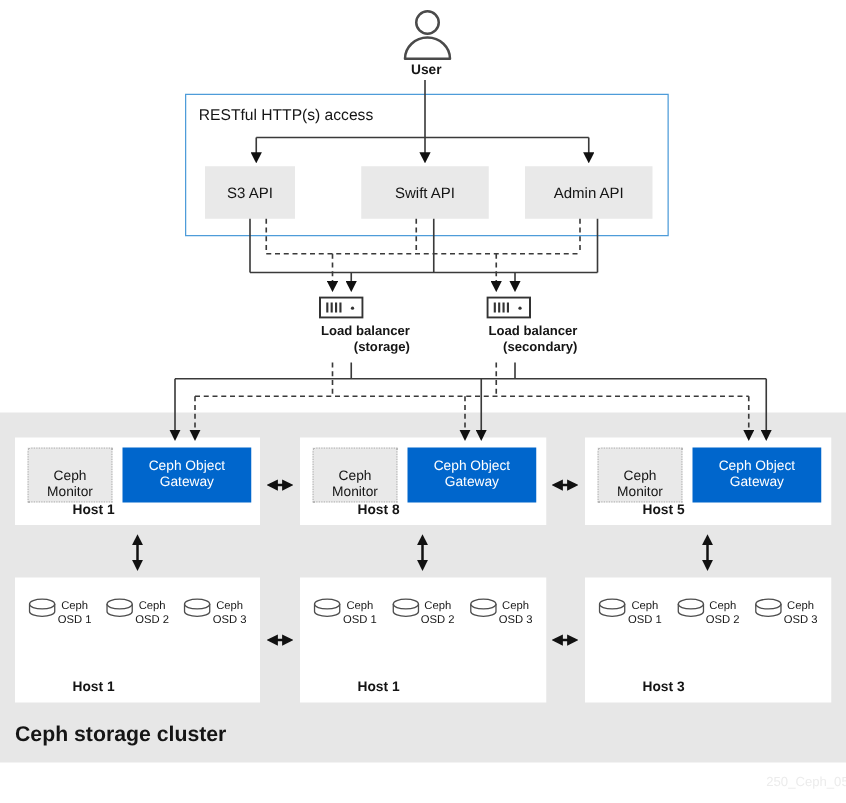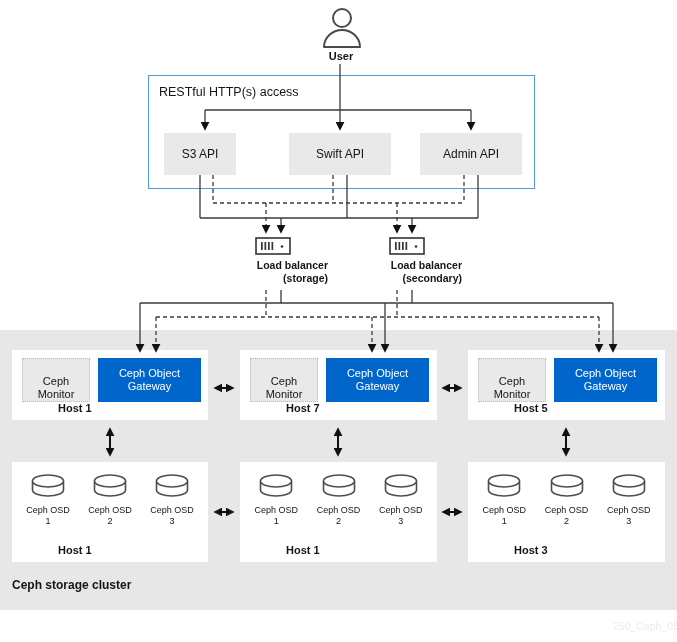--- a/index.html
+++ b/index.html
@@ -14,33 +14,33 @@
   .rest-box{position:absolute;left:148px;top:75px;width:387px;height:114px;
     border:1.5px solid #4E9CD9;background:transparent;box-sizing:border-box;}
   .rest-title{position:absolute;left:159px;top:85px;font-size:12.5px;font-weight:normal;}
   .api-box{position:absolute;top:133px;height:42px;background:#E9E9E9;
     display:flex;align-items:center;justify-content:center;font-size:12px;}
   
   .lb-label{position:absolute;width:110px;text-align:right;font-size:10.5px;
     font-weight:bold;line-height:13px;}
   
   .cluster-bg{position:absolute;left:0;top:330px;width:677px;height:280px;background:#E7E7E7;}
-  .cluster-label{position:absolute;left:12px;top:578px;font-size:12px;font-weight:bold;}
+  .cluster-label{position:absolute;left:12px;top:578px;font-size:17px;font-weight:bold;}
   .ghost{position:absolute;top:350px;height:70px;background:#fff;}
   .ohost{position:absolute;top:462px;height:100px;background:#fff;}
   .mon{position:absolute;left:10px;top:8px;width:68px;height:44px;background:#E9E9E9;
     border:1px dotted #b9b9b9;box-sizing:border-box;
     display:flex;align-items:flex-end;justify-content:center;text-align:center;
     font-size:11px;line-height:13px;}
   .gw{position:absolute;left:86px;top:8px;width:103px;height:44px;background:#0066CC;
     color:#fff;display:flex;align-items:center;justify-content:center;text-align:center;
     font-size:11px;line-height:13px;padding:12px 8px;box-sizing:border-box;}
   .hostname{position:absolute;left:10px;bottom:6px;font-size:11px;font-weight:bold;margin-left:36px;}
   .osdrow{position:absolute;left:0;top:12px;width:100%;display:flex;justify-content:space-evenly;}
-  .osd{width:52px;display:flex;flex-direction:column;align-items:center;}
+  .osd{width:52px;display:flex;flex-direction:row;align-items:center;}
   .osdlabel{margin-top:4px;font-size:9px;line-height:10.5px;text-align:center;width:44px;}
   .overlay{position:absolute;left:0;top:0;z-index:6;pointer-events:none;}
   .icon-abs{position:absolute;z-index:3;}
   .watermark{position:absolute;left:613px;top:620px;font-size:10.5px;color:#ececec;white-space:nowrap;}
 </style>
 </head>
 <body>
 
 <div id="stage">
 
@@ -101,21 +101,21 @@
     </div>
     <div class="hostname">Host 1</div>
   </div>
   <div class="ghost" style="left:240px;width:197px;">
     <div class="mon">
       <span>Ceph Monitor</span>
     </div>
     <div class="gw">
       <span>Ceph Object Gateway</span>
     </div>
-    <div class="hostname">Host 7</div>
+    <div class="hostname">Host 8</div>
   </div>
   <div class="ghost" style="left:468px;width:197px;">
     <div class="mon">
       <span>Ceph Monitor</span>
     </div>
     <div class="gw">
       <span>Ceph Object Gateway</span>
     </div>
     <div class="hostname">Host 5</div>
   </div>

